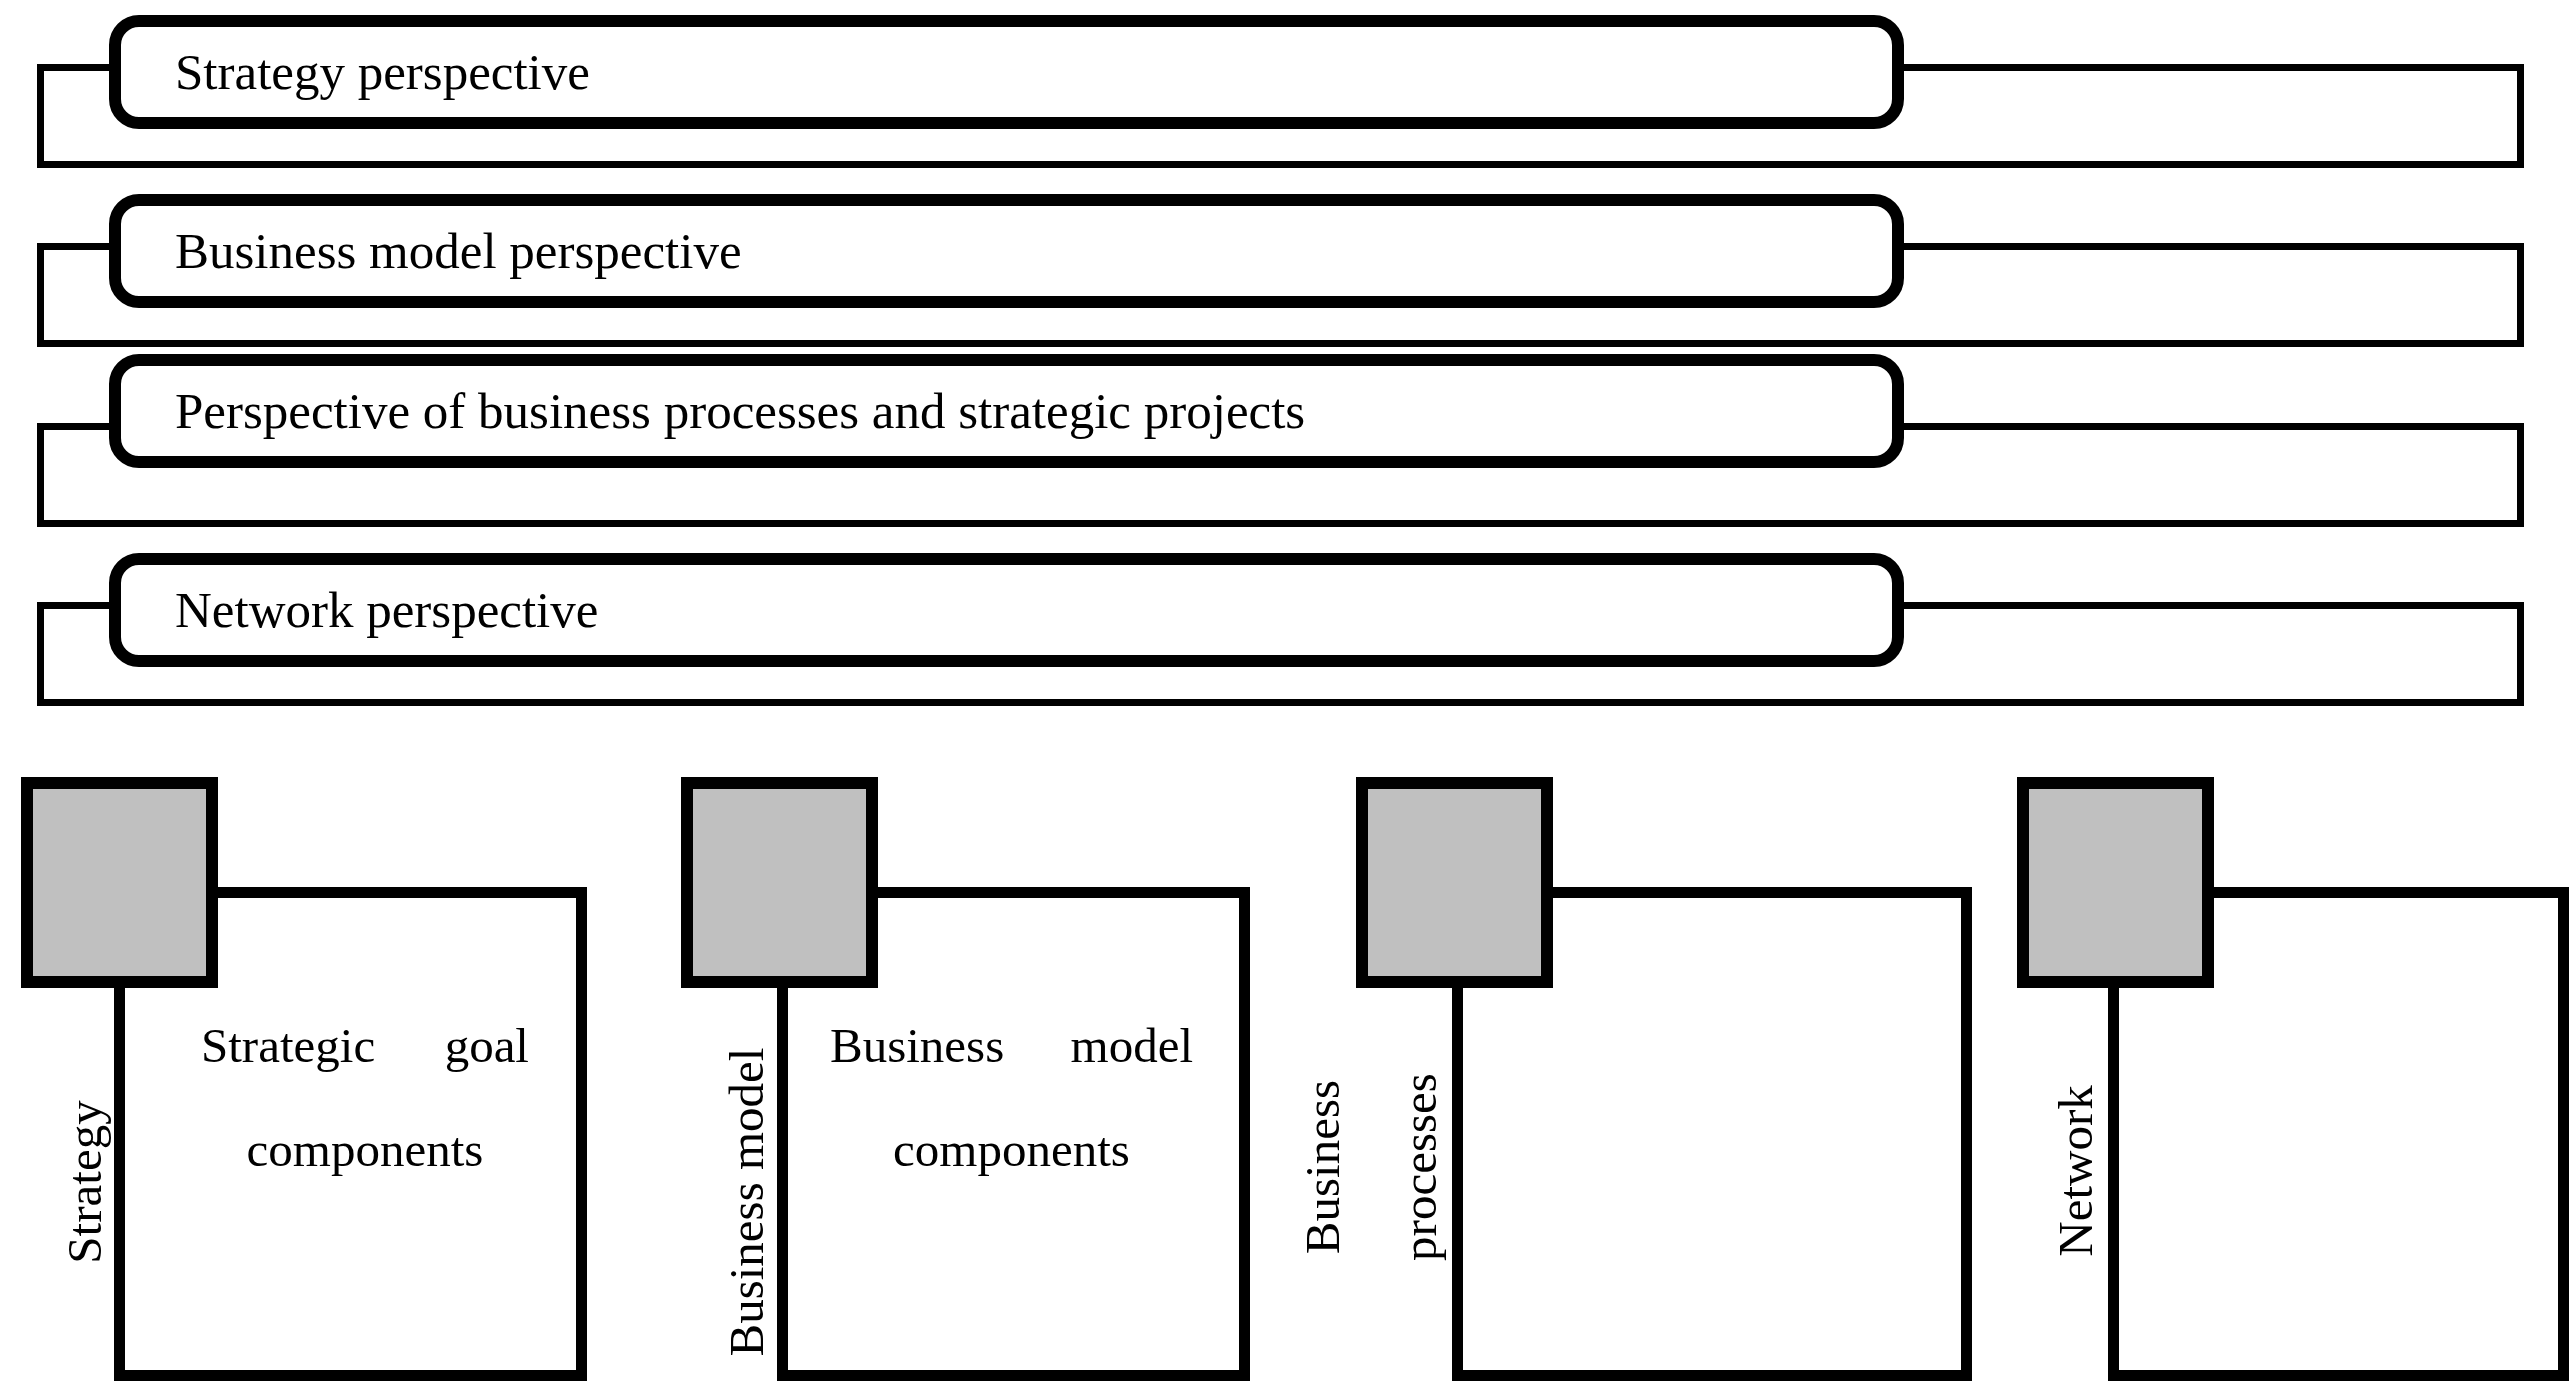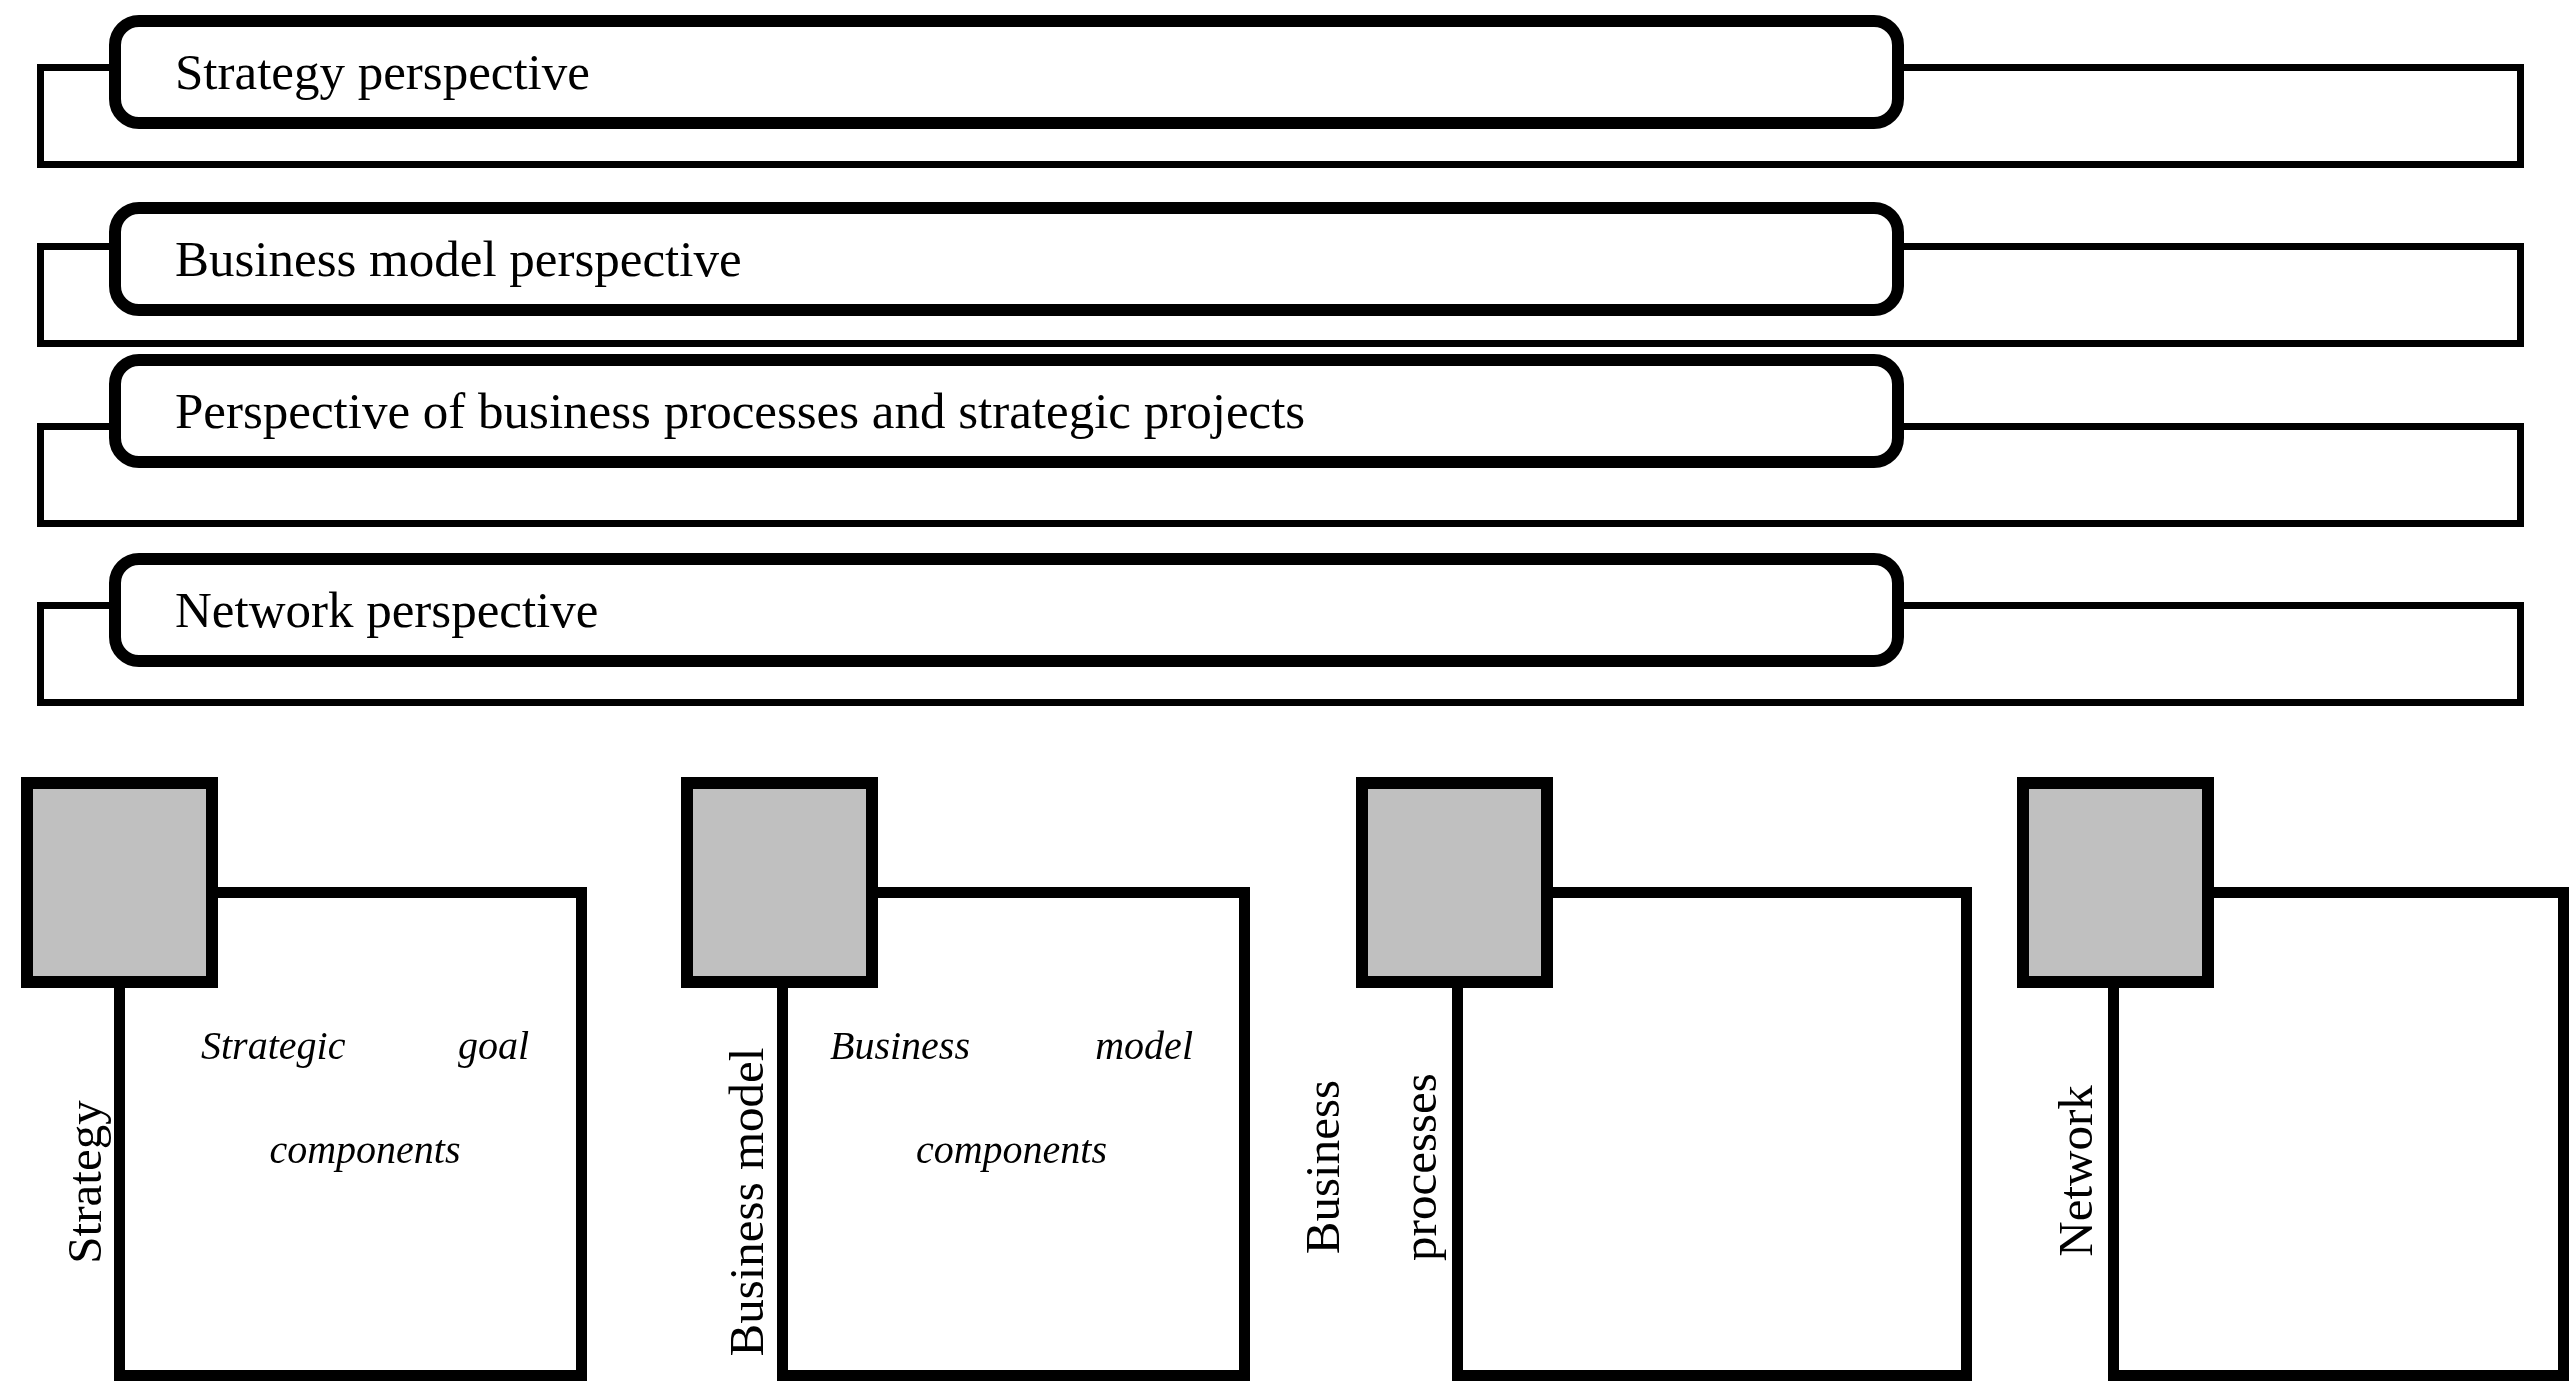--- a/index.html
+++ b/index.html
@@ -12,42 +12,42 @@
     position:absolute;left:37px;width:2487px;height:104px;
     background:#fff;border:7.4px solid #000;box-sizing:border-box;z-index:1;
   }
   .bar-pill{
     position:absolute;left:109px;width:1795px;height:114px;
     background:#fff;border:12px solid #000;border-radius:30px;box-sizing:border-box;
     z-index:2;display:flex;align-items:center;padding:0 15px 0 54px;
     font-size:51px;white-space:nowrap;
   }
   .r1t{top:64px}.r2t{top:243px}.r3t{top:423px}.r4t{top:602px}
-  .r1p{top:15px}.r2p{top:202px}.r3p{top:354px}.r4p{top:553px}
+  .r1p{top:15px}.r2p{top:194px}.r3p{top:354px}.r4p{top:553px}
   
   .gray-square{
     position:absolute;top:777px;width:197px;height:211px;
     background:#c0c0c0;border:12px solid #000;box-sizing:border-box;z-index:3;
   }
   .big-box{
     position:absolute;top:887px;height:494px;
     background:#fff;border:11.2px solid #000;box-sizing:border-box;z-index:2;
   }
   .sq1{left:21px}.sq2{left:681px}.sq3{left:1356px}.sq4{left:2017px}
   .bb1{left:114px;width:473px}.bb2{left:777px;width:473px}
   .bb3{left:1452px;width:520px}.bb4{left:2108px;width:461px}
   .vlabel{
     position:absolute;transform:translate(-50%,-50%) rotate(-90deg);
     font-size:49px;line-height:97px;white-space:nowrap;text-align:center;z-index:4;
   }
   .vl1{left:84px;top:1182px}
   .vl2{left:746px;top:1202px}
   .vl3{left:1371px;top:1167px}
   .vl4{left:2075px;top:1171px}
-  .boxtext{position:absolute;z-index:4;font-size:40px;line-height:104px;font-style:italic;}
+  .boxtext{position:absolute;z-index:4;font-size:49px;line-height:104px;}
   .bt1{left:201px;top:994px;width:328px}
   .bt2{left:830px;top:994px;width:363px}
   .bt3{left:1465px;top:994px;width:493px;line-height:99px;text-align:center}
   .bt4{left:2158px;top:994px;width:365px}
   .jline{display:flex;justify-content:space-between;white-space:nowrap;}
   .lline{white-space:nowrap;text-align:center;}
 </style>
 </head>
 <body>
 

